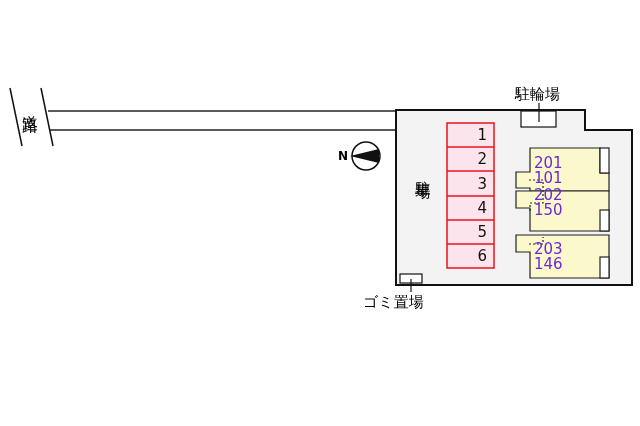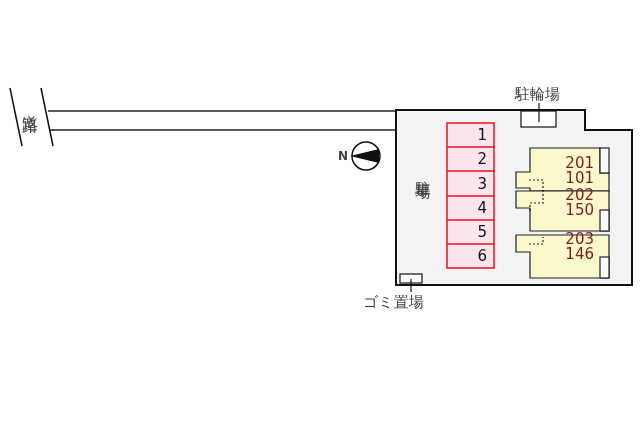--- a/index.html
+++ b/index.html
@@ -1,22 +1,22 @@
 <!DOCTYPE html>
 <html><head>
 <meta charset="utf-8">
 <style>
   html, body { margin: 0; padding: 0; background: #ffffff; }
   body { width: 640px; height: 426px; position: relative; overflow: hidden;
          font-family: "DejaVu Sans", "Liberation Sans", sans-serif; }
   svg { position: absolute; left: 0; top: 0; }
-  .lbl { position: absolute; color: #404040; font-size: 15px; line-height: 1; white-space: nowrap; }
+  .lbl { position: absolute; color: #000000; font-size: 15px; line-height: 1; white-space: nowrap; }
   .vert { writing-mode: vertical-rl; letter-spacing: 2px; }
   .slot-num { position: absolute; font-size: 15px; color: #111; text-align: right; width: 40px; line-height: 1; }
-  .unit { position: absolute; font-size: 15px; color: #7f1d1d; text-align: right; width: 60px; line-height: 15px; }
+  .unit { position: absolute; font-size: 15px; color: #6d28d9; text-align: left; width: 60px; line-height: 15px; }
 </style>
 </head>
 <body>
 
 <svg width="640" height="426" viewBox="0 0 640 426">
 
   <g>
     <line x1="10" y1="88" x2="22" y2="146" stroke="#111" stroke-width="1.5"></line>
     <line x1="41" y1="88" x2="53" y2="146" stroke="#111" stroke-width="1.5"></line>
     <line x1="48" y1="111" x2="396" y2="111" stroke="#222" stroke-width="1.5"></line>
@@ -79,16 +79,16 @@
 <div class="slot-num" style="left:447px; top:249px;">6</div>
 
 <div class="unit" style="left:534px; top:156px;">
   <div>201</div>
   <div>101</div>
 </div>
 <div class="unit" style="left:534px; top:188px;">
   <div>202</div>
   <div>150</div>
 </div>
-<div class="unit" style="left:534px; top:232px;">
+<div class="unit" style="left:534px; top:242px;">
   <div>203</div>
   <div>146</div>
 </div>
 
 </body></html>

